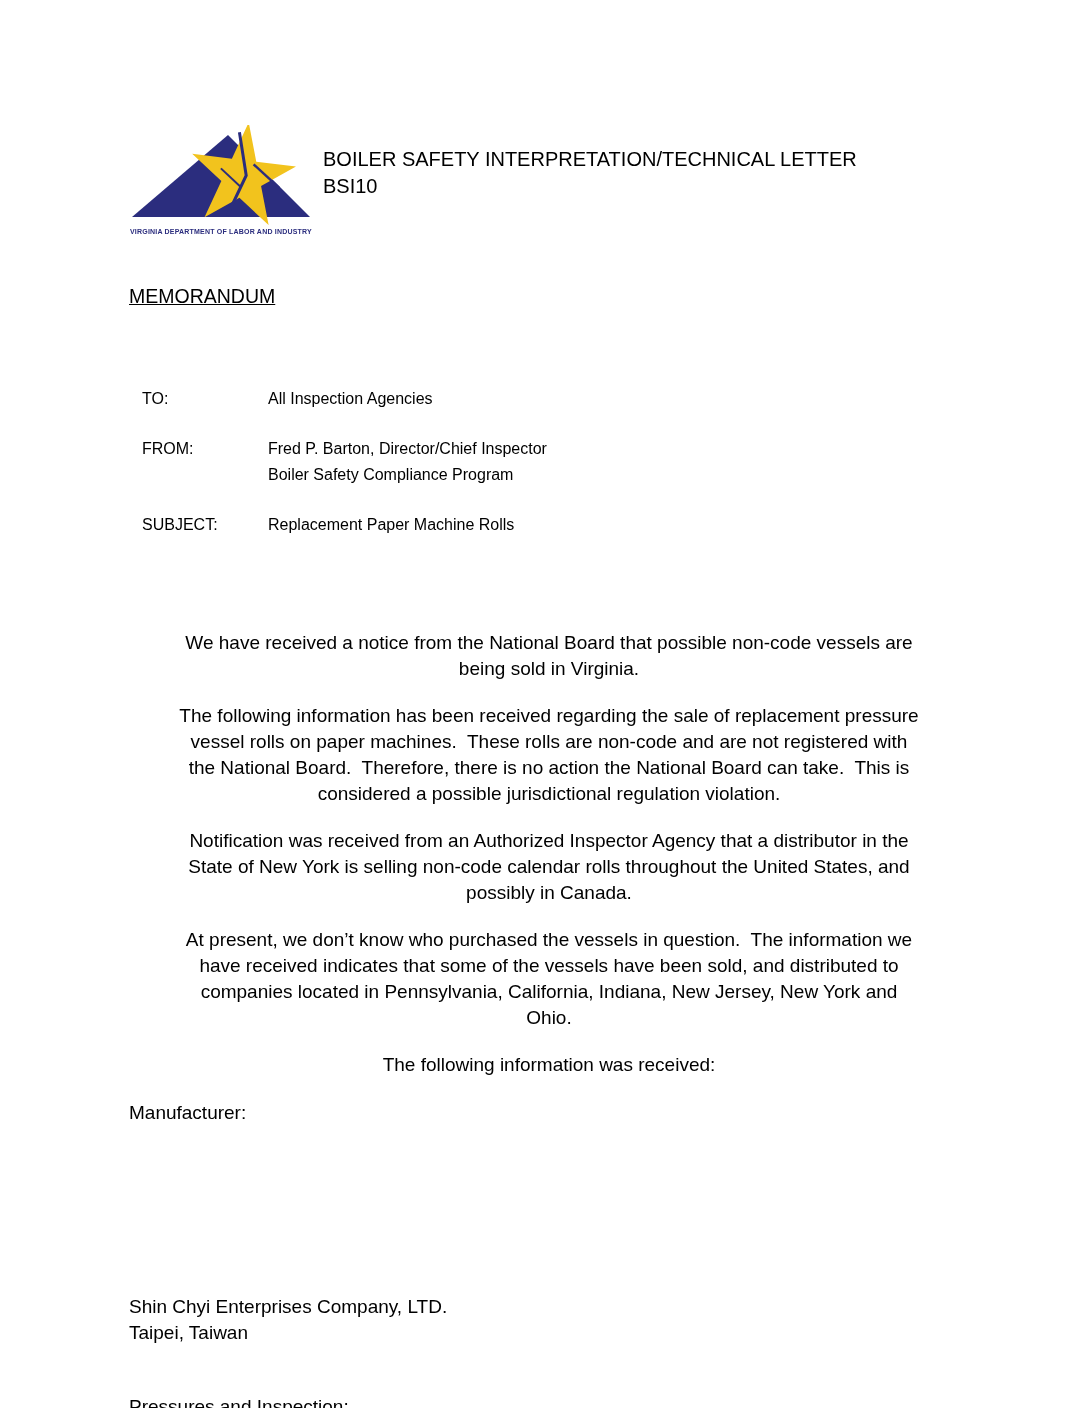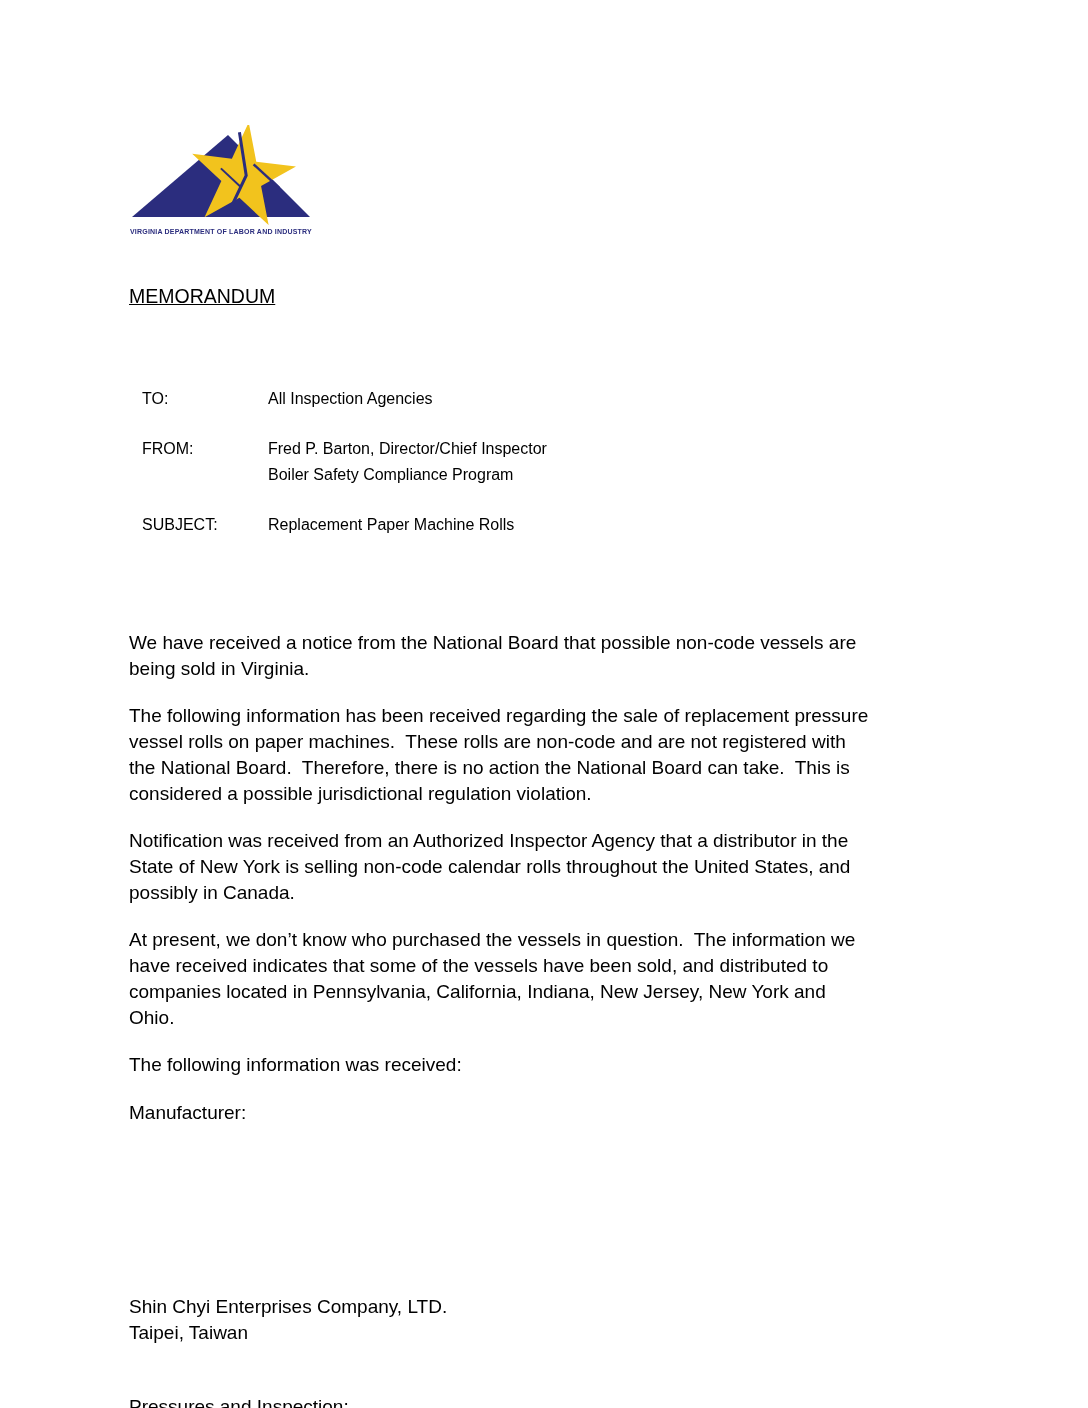--- a/index.html
+++ b/index.html
@@ -63,20 +63,21 @@
   .field-value { white-space: pre-wrap; }
 
   
   .body-text {
     position: absolute;
     left: 129px;
     top: 630px;
     width: 840px;
     font-size: 19px;
     line-height: 26px;
+    text-align: center;
   }
   .body-text p { margin: 0 0 21px 0; white-space: pre-wrap; }
 
   
   .details {
     position: absolute;
     left: 129px;
     top: 1100px;
     width: 840px;
     font-size: 19px;
@@ -100,20 +101,22 @@
       <g transform="rotate(7 112 52)">
         <path d="M112,-3 L124.3,35 L164.3,35 L132,58.5 L144.3,96.5 L112,73 L79.7,96.5 L92,58.5 L59.7,35 L99.7,35 Z" fill="#f2c31d"></path>
         <polyline points="104,8 116,50 102,92" fill="none" stroke="#2b2d7e" stroke-width="3"></polyline>
         <polyline points="122,38 150,58" fill="none" stroke="#2b2d7e" stroke-width="2.5"></polyline>
         <polyline points="90,46 112,62" fill="none" stroke="#2b2d7e" stroke-width="2"></polyline>
       </g>
     </svg>
     <div class="logo-caption">VIRGINIA DEPARTMENT OF LABOR AND INDUSTRY</div>
   </div>
 
+  <div class="title-block">BOILER SAFETY INTERPRETATION/TECHNICAL LETTER
+BSI10</div>
 
   <div class="memo-heading">MEMORANDUM</div>
 
   <div class="memo-fields">
     <div class="field-row">
       <span class="field-label">TO:</span>
       <span class="field-value">All Inspection Agencies</span>
     </div>
     <div class="field-row">
       <span class="field-label">FROM:</span>

